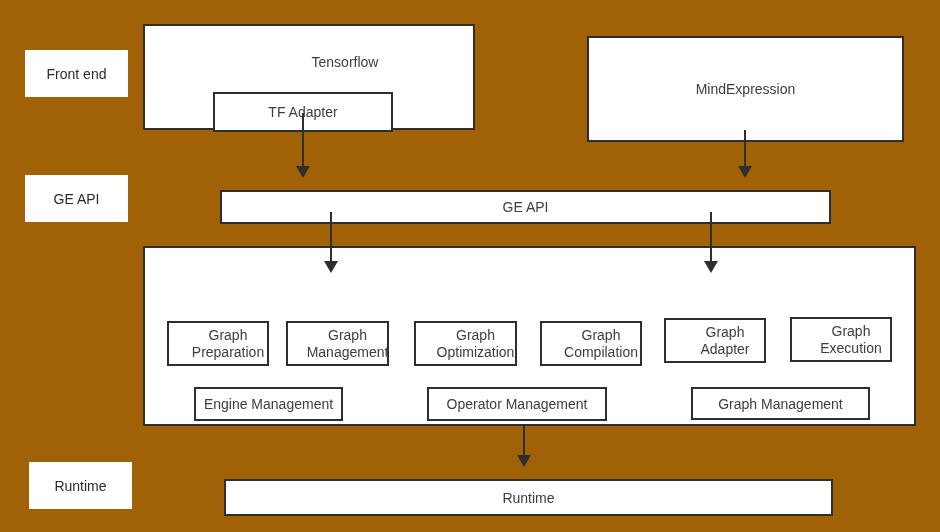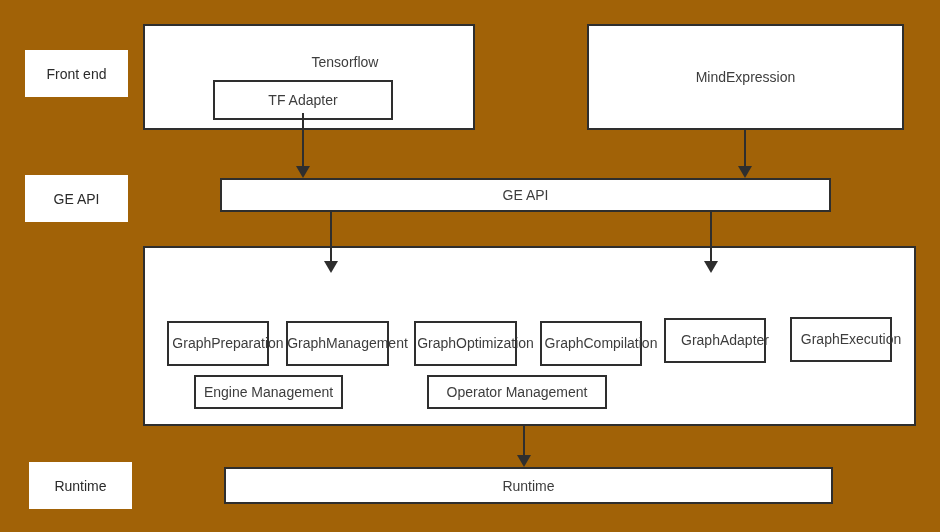--- a/index.html
+++ b/index.html
@@ -33,23 +33,25 @@
     position: absolute;
     background: #ffffff;
     border: 2px solid #2e2e2e;
     box-sizing: border-box;
   }
   .center {
     display: flex;
     align-items: center;
     justify-content: center;
     text-align: center;
+    margin-top: 12px;
   }
   .two-line {
     display: flex;
+    flex-direction: column;
     align-items: center;
     justify-content: center;
     text-align: center;
     line-height: 17px;
     padding-left: 20px;
   }
 
   .box-tensorflow { left: 143px; top: 24px; width: 332px; height: 106px; }
   .tensorflow-label {
     position: absolute;
@@ -143,20 +145,21 @@
       <span>Graph</span>
       <span>Adapter</span>
     </div>
     <div class="box b-gexec two-line">
       <span>Graph</span>
       <span>Execution</span>
     </div>
 
     <div class="box b-em center">Engine Management</div>
     <div class="box b-om center">Operator Management</div>
+    <div class="box b-gm center">Graph Management</div>
   </div>
 
   <div class="box bar-runtime center">Runtime</div>
 
   <div class="arrow a-tfadapter-geapi"></div>
   <div class="arrow a-mindexpr-geapi"></div>
   <div class="arrow a-geapi-gecoreinit"></div>
   <div class="arrow a-geapi-session"></div>
   <div class="arrow a-gecore-runtime"></div>
 

